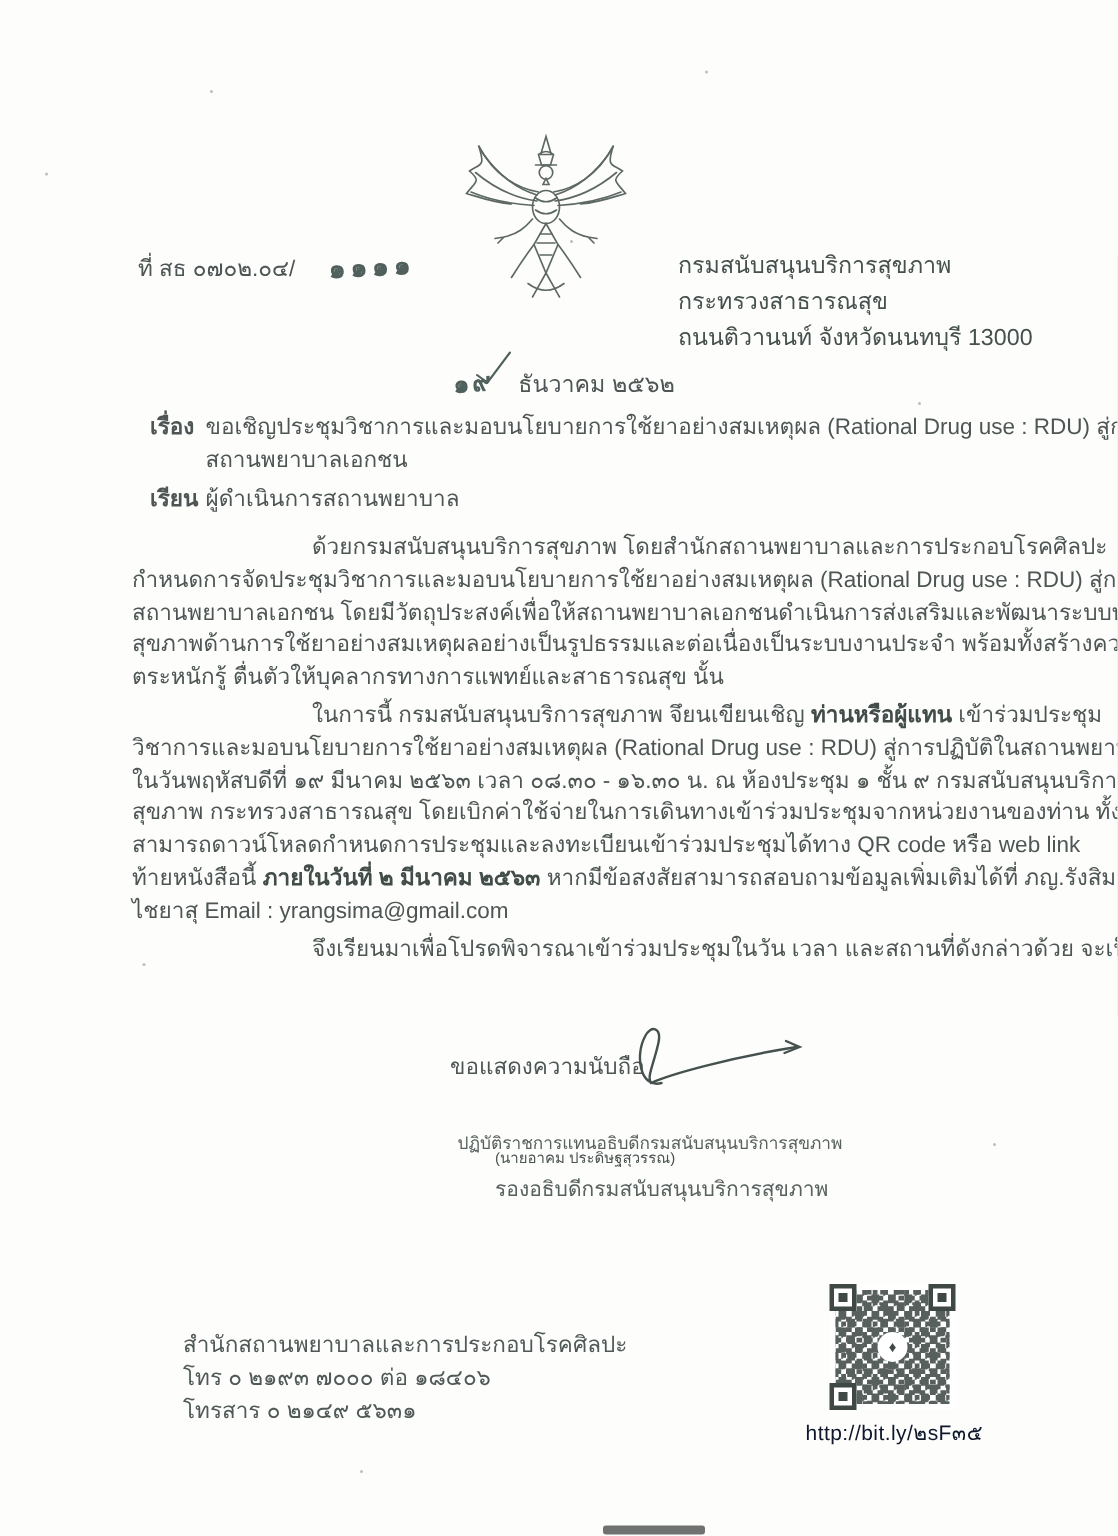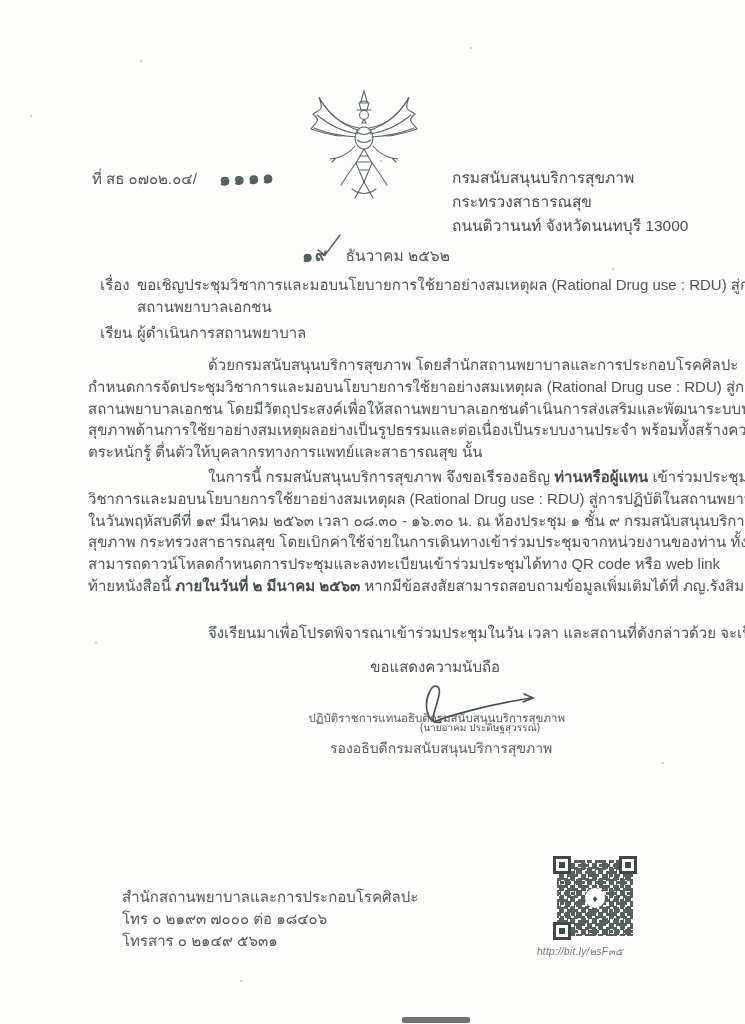--- a/index.html
+++ b/index.html
@@ -15,40 +15,40 @@
   .abs{position:absolute;}
   .t15{font-size:15px;line-height:21.8px;white-space:nowrap;}
   .bold{font-weight:700;color:#424d4a;}
   .hand{
     font-size:18px;font-weight:600;color:#50605d;
     letter-spacing:3px;display:inline-block;
     transform:rotate(-3deg);
   }
   .line{white-space:nowrap;}
   .indent{padding-left:120px;}
-  .center{text-align:right;}
+  .center{text-align:left;margin-top:44px;}
   
   .ref{left:92px;top:163px;font-size:15px;}
   .agency{left:452px;top:166px;font-size:15.5px;line-height:24px;color:#46514e;}
   .dateline{left:302px;top:241px;font-size:15.5px;}
   .date-day{font-size:17px;font-weight:600;letter-spacing:2px;color:#50605d;display:inline-block;transform:rotate(-4deg);}
   .date-rest{margin-left:12px;}
   
-  .lbl{left:100px;}
+  .lbl{left:100px;font-weight:bold;}
   .val{left:137px;}
   
   .para{left:88px;width:600px;}
   
   .sal{left:300px;top:655px;width:200px;font-size:15px;}
   .signer-name{left:330px;top:720px;width:210px;font-size:10px;color:#4b5452;}
   .signer-t1{left:330px;top:737px;width:210px;font-size:14px;color:#57615e;}
   .signer-t2{left:305px;top:709px;width:260px;font-size:11.5px;color:#57615e;}
   
   .footer{left:122px;top:886px;font-size:15px;line-height:22px;color:#4f5957;}
-  .qrlink{left:537px;top:944px;font-size:10px;color:#737373;letter-spacing:.3px;font-style:italic;}
+  .qrlink{left:537px;top:944px;font-size:14px;color:#0f172a;letter-spacing:.3px;}
   
   .qr{left:553px;top:856px;width:84px;height:84px;background:#fff;}
   .qr-noise{
     position:absolute;left:4px;top:4px;right:4px;bottom:4px;
     background:
       conic-gradient(#4a5350 25%,transparent 0 50%,#4a5350 0 75%,transparent 0) 0 0/7px 7px,
       conic-gradient(transparent 25%,#4a5350 0 50%,transparent 0 75%,#4a5350 0) 2px 3px/11px 11px;
     opacity:.92;
   }
   .finder{position:absolute;width:18px;height:18px;border:3px solid #3f4845;background:#fff;box-sizing:border-box;}
@@ -130,26 +130,27 @@
 
   <div class="abs para t15" style="top:354px;">
     <div class="line indent">ด้วยกรมสนับสนุนบริการสุขภาพ โดยสำนักสถานพยาบาลและการประกอบโรคศิลปะ</div>
     <div class="line">กำหนดการจัดประชุมวิชาการและมอบนโยบายการใช้ยาอย่างสมเหตุผล (Rational Drug use : RDU) สู่การปฏิบัติใน</div>
     <div class="line">สถานพยาบาลเอกชน โดยมีวัตถุประสงค์เพื่อให้สถานพยาบาลเอกชนดำเนินการส่งเสริมและพัฒนาระบบบริการ</div>
     <div class="line">สุขภาพด้านการใช้ยาอย่างสมเหตุผลอย่างเป็นรูปธรรมและต่อเนื่องเป็นระบบงานประจำ พร้อมทั้งสร้างความ</div>
     <div class="line">ตระหนักรู้ ตื่นตัวให้บุคลากรทางการแพทย์และสาธารณสุข นั้น</div>
   </div>
 
   <div class="abs para t15" style="top:466px;">
-    <div class="line indent"><span>ในการนี้ กรมสนับสนุนบริการสุขภาพ จึงขอเรีรองอธิญ </span><span class="bold">ท่านหรือผู้แทน</span><span> เข้าร่วมประชุม</span></div>
+    <div class="line indent"><span>ในการนี้ กรมสนับสนุนบริการสุขภาพ จึยนเขียนเชิญ </span><span class="bold">ท่านหรือผู้แทน</span><span> เข้าร่วมประชุม</span></div>
     <div class="line">วิชาการและมอบนโยบายการใช้ยาอย่างสมเหตุผล (Rational Drug use : RDU) สู่การปฏิบัติในสถานพยาบาลเอกชน</div>
     <div class="line"><span>ในวันพฤหัสบดีที่ ๑๙  มีนาคม ๒๕๖๓</span><span> เวลา ๐๘.๓๐ - ๑๖.๓๐ น. ณ ห้องประชุม ๑ ชั้น ๙ กรมสนับสนุนบริการ</span></div>
     <div class="line">สุขภาพ กระทรวงสาธารณสุข  โดยเบิกค่าใช้จ่ายในการเดินทางเข้าร่วมประชุมจากหน่วยงานของท่าน ทั้งนี้</div>
     <div class="line">สามารถดาวน์โหลดกำหนดการประชุมและลงทะเบียนเข้าร่วมประชุมได้ทาง QR  code  หรือ web  link</div>
     <div class="line"><span>ท้ายหนังสือนี้ </span><span class="bold">ภายในวันที่ ๒ มีนาคม ๒๕๖๓</span><span> หากมีข้อสงสัยสามารถสอบถามข้อมูลเพิ่มเติมได้ที่ ภญ.รังสิมา</span></div>
+    <div class="line">ไชยาสุ  Email : yrangsima@gmail.com</div>
   </div>
 
   <div class="abs para t15" style="top:622px;">
     <div class="line indent">จึงเรียนมาเพื่อโปรดพิจารณาเข้าร่วมประชุมในวัน เวลา และสถานที่ดังกล่าวด้วย จะเป็นพระคุณ</div>
   </div>
 
   <div class="abs sal center line">ขอแสดงความนับถือ</div>
 
   <div class="abs" style="left:413px;top:680px;">
     <svg width="128" height="44" viewBox="0 0 128 44" fill="none" stroke="#45514e" stroke-width="1.6" stroke-linecap="round">

